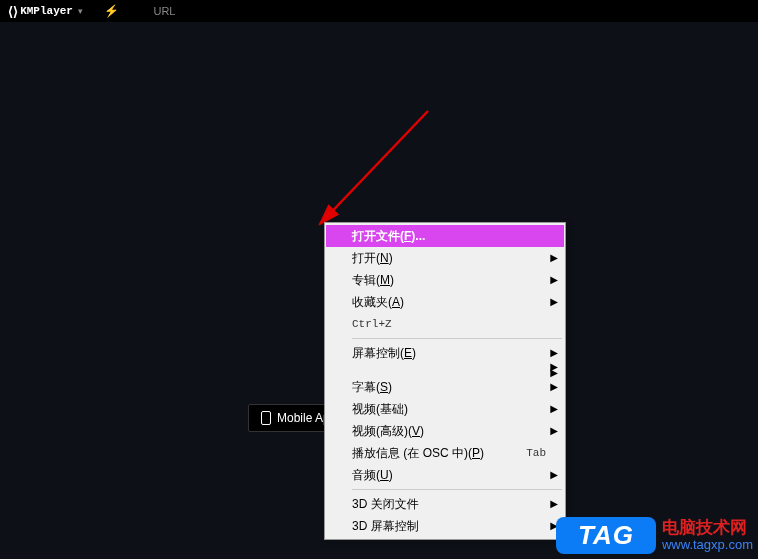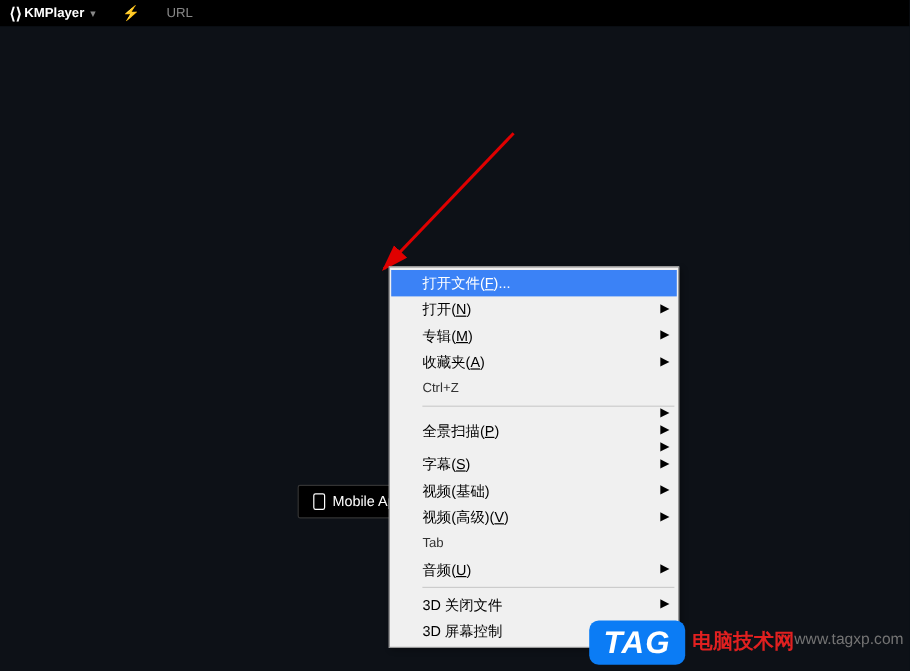--- a/index.html
+++ b/index.html
@@ -27,33 +27,34 @@
       gap: 2px;
     }
     .titlebar .logo-bracket {
       color: #fff;
       font-weight: bold;
       font-size: 13px;
     }
     .titlebar .logo-text {
       color: #fff;
       font-weight: 600;
+      font-family: Liberation Mono, monospace;
     }
     .titlebar .dropdown-arrow {
       color: #888;
       font-size: 9px;
       margin-left: 3px;
     }
     .titlebar .bolt {
       margin-left: 18px;
       color: #888;
       font-size: 12px;
     }
     .titlebar .url {
-      margin-left: 18px;
+      margin-left: 30px;
       color: #888;
       font-size: 11px;
     }
     .main-area {
       position: absolute;
       top: 22px;
       left: 0;
       right: 0;
       bottom: 0;
       background: #0d1117;
@@ -101,30 +102,32 @@
       padding: 2px 1px;
     }
     .menu-item {
       display: flex;
       align-items: center;
       padding: 3px 8px 3px 26px;
       position: relative;
       line-height: 16px;
     }
     .menu-item.highlighted {
-      background: #3b82f6;
-      color: #fff;
+      background: #d946ef;
+      color: #fff;
+      font-weight: bold;
     }
     .menu-item .label {
       flex: 1;
     }
     .menu-item .shortcut {
       color: #333;
       font-size: 11px;
       margin-right: 10px;
+      font-family: Liberation Mono, monospace;
     }
     .submenu-arrow {
       position: absolute;
       right: 6px;
       font-size: 10px;
       color: #000;
     }
     .menu-separator {
       height: 1px;
       background: #ccc;
@@ -137,36 +140,37 @@
       bottom: 5px;
       display: flex;
       align-items: center;
       gap: 6px;
     }
     .watermark .tag-badge {
       background: #0b7cf5;
       color: #fff;
       font-weight: 900;
       font-size: 26px;
-      padding: 3px 12px;
+      padding: 3px 22px;
       border-radius: 8px;
       font-style: italic;
       letter-spacing: 1px;
     }
     .watermark .wm-text {
       display: flex;
+      flex-direction: column;
       line-height: 1.1;
     }
     .watermark .wm-title {
       color: #e02020;
       font-weight: bold;
       font-size: 17px;
     }
     .watermark .wm-url {
-      color: #737373;
+      color: #3b82f6;
       font-size: 13px;
       text-align: right;
     }
   </style>
 </head>
 <body>
 
 <div class="titlebar">
   <div class="logo-group">
     <span class="logo-bracket">⟨⟩</span>
@@ -207,42 +211,43 @@
       </div>
       <div class="menu-item">
         <span class="label">收藏夹(<span class="underline">A</span>)</span>
         <span class="submenu-arrow">▶</span>
       </div>
       <div class="menu-item">
         <span class="shortcut">Ctrl+Z</span>
       </div>
       <div class="menu-separator"></div>
       <div class="menu-item">
-        <span class="submenu-arrow">▶</span>
-      </div>
-      <div class="menu-item">
-        <span class="label">全景扫描(<span class="underline">P</span>)</span>
+        <span class="label">屏幕控制(<span class="underline">E</span>)</span>
+        <span class="submenu-arrow">▶</span>
+      </div>
+      <div class="menu-item">
         <span class="submenu-arrow">▶</span>
       </div>
       <div class="menu-item">
         <span class="submenu-arrow">▶</span>
       </div>
       <div class="menu-item">
         <span class="label">字幕(<span class="underline">S</span>)</span>
         <span class="submenu-arrow">▶</span>
       </div>
       <div class="menu-item">
         <span class="label">视频(基础)</span>
         <span class="submenu-arrow">▶</span>
       </div>
       <div class="menu-item">
         <span class="label">视频(高级)(<span class="underline">V</span>)</span>
         <span class="submenu-arrow">▶</span>
       </div>
       <div class="menu-item">
+        <span class="label">播放信息 (在 OSC 中)(<span class="underline">P</span>)</span>
         <span class="shortcut">Tab</span>
       </div>
       <div class="menu-item">
         <span class="label">音频(<span class="underline">U</span>)</span>
         <span class="submenu-arrow">▶</span>
       </div>
       <div class="menu-separator"></div>
       <div class="menu-item">
         <span class="label">3D 关闭文件</span>
         <span class="submenu-arrow">▶</span>

